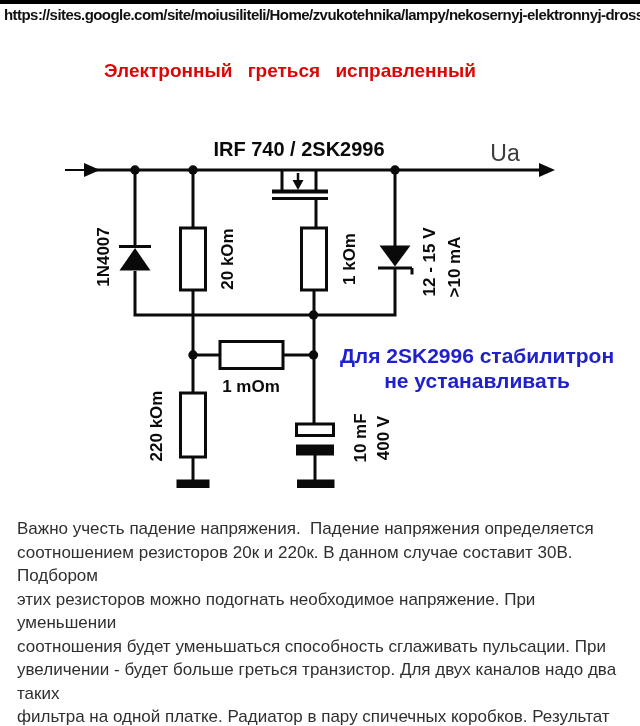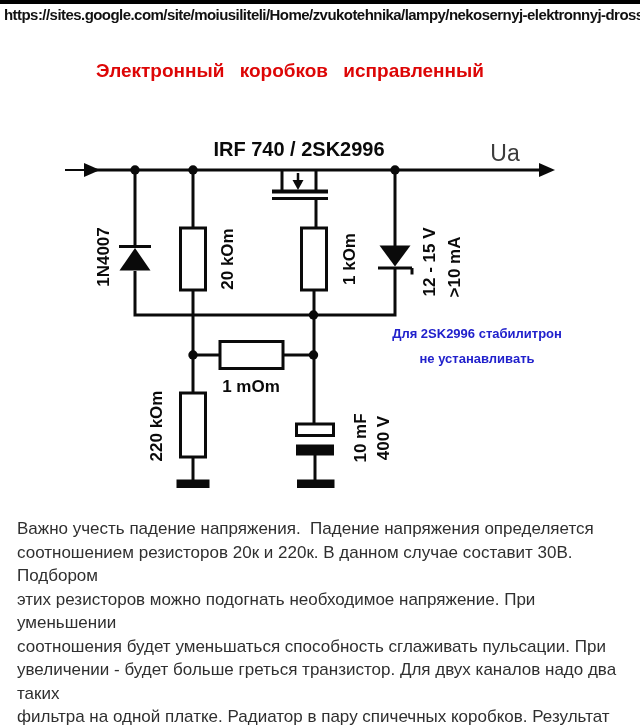--- a/index.html
+++ b/index.html
@@ -6,35 +6,35 @@
   .page{position:relative;width:640px;height:726px;background:#ffffff;overflow:hidden;
         font-family:"Liberation Sans",sans-serif;}
   .topbar{position:absolute;left:0;top:0;width:640px;height:4px;background:#000000;}
   .url{position:absolute;left:4px;top:6px;width:632px;font-size:15px;font-weight:bold;
        color:#111111;letter-spacing:-0.55px;white-space:nowrap;}
   .title1{position:absolute;left:0;top:60px;width:580px;text-align:center;
           font-size:19px;font-weight:bold;color:#dd0606;word-spacing:10px;white-space:pre-wrap;}
   .title2{position:absolute;left:60px;top:86px;width:540px;text-align:center;
           font-size:19px;font-weight:bold;color:#dd0606;word-spacing:3px;white-space:pre-wrap;}
   .schematic{position:absolute;left:0;top:130px;width:640px;height:380px;}
-  .note{position:absolute;left:336px;top:321px;width:282px;text-align:center;
-        font-size:13px;font-weight:bold;color:#2121cc;line-height:25px;white-space:pre-wrap;}
+  .note{position:absolute;left:336px;top:343px;width:282px;text-align:center;
+        font-size:21px;font-weight:bold;color:#2121cc;line-height:25px;white-space:pre-wrap;}
   .body-text{position:absolute;left:17px;top:517px;width:615px;font-size:17px;
              line-height:23.5px;color:#2f2f2f;white-space:pre-wrap;}
   svg text{font-family:"Liberation Sans",sans-serif;font-weight:bold;font-size:17px;fill:#0a0a0a;}
   svg text.big{font-size:20px;}
   svg text.ua{font-size:23px;font-weight:normal;fill:#3c3c3c;}
 </style>
 </head>
 <body>
 
 <div class="page">
   <div class="topbar"></div>
   <div class="url">https://sites.google.com/site/moiusiliteli/Home/zvukotehnika/lampy/nekosernyj-elektronnyj-drossel</div>
-  <div class="title1">Электронный коробков исправленный</div>
+  <div class="title1">Электронный греться исправленный</div>
 
   <svg class="schematic" viewBox="0 130 640 380" xmlns="http://www.w3.org/2000/svg">
 
     <g stroke="#0a0a0a" stroke-width="3" fill="none">
       <line x1="92" y1="170" x2="539" y2="170"></line>
       <line x1="65" y1="170" x2="84" y2="170" stroke-width="2"></line>
       <line x1="135" y1="170" x2="135" y2="246"></line>
       <path d="M135,271 L135,315 L395,315 L395,267"></path>
       <line x1="193" y1="170" x2="193" y2="228"></line>
       <line x1="193" y1="290" x2="193" y2="393"></line>

